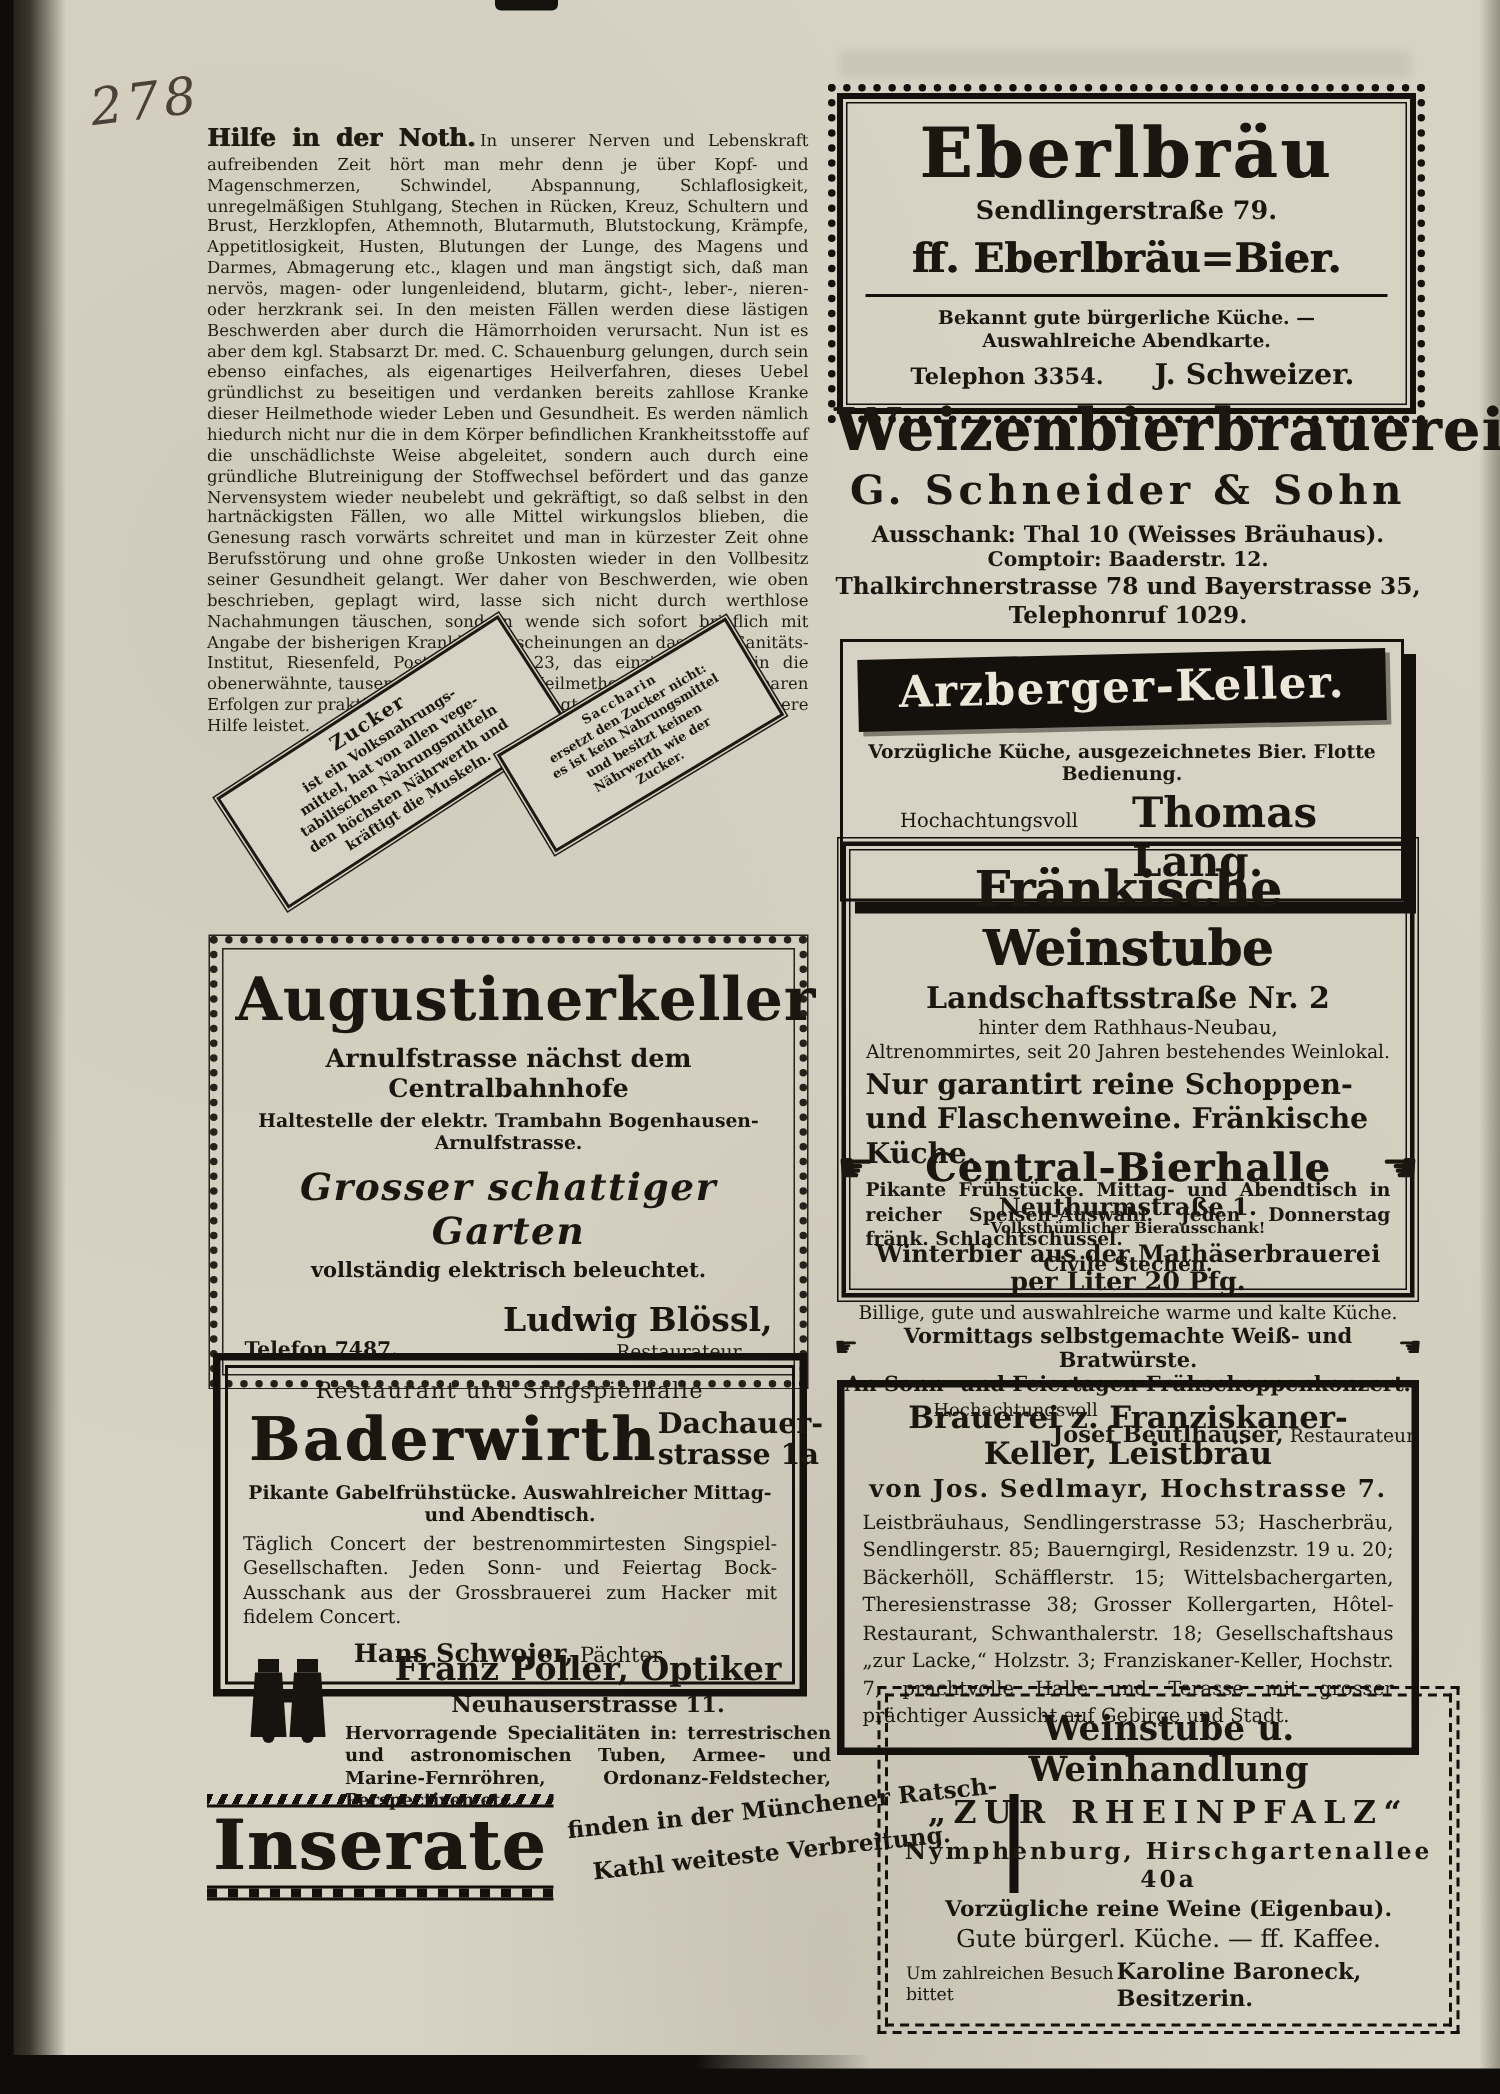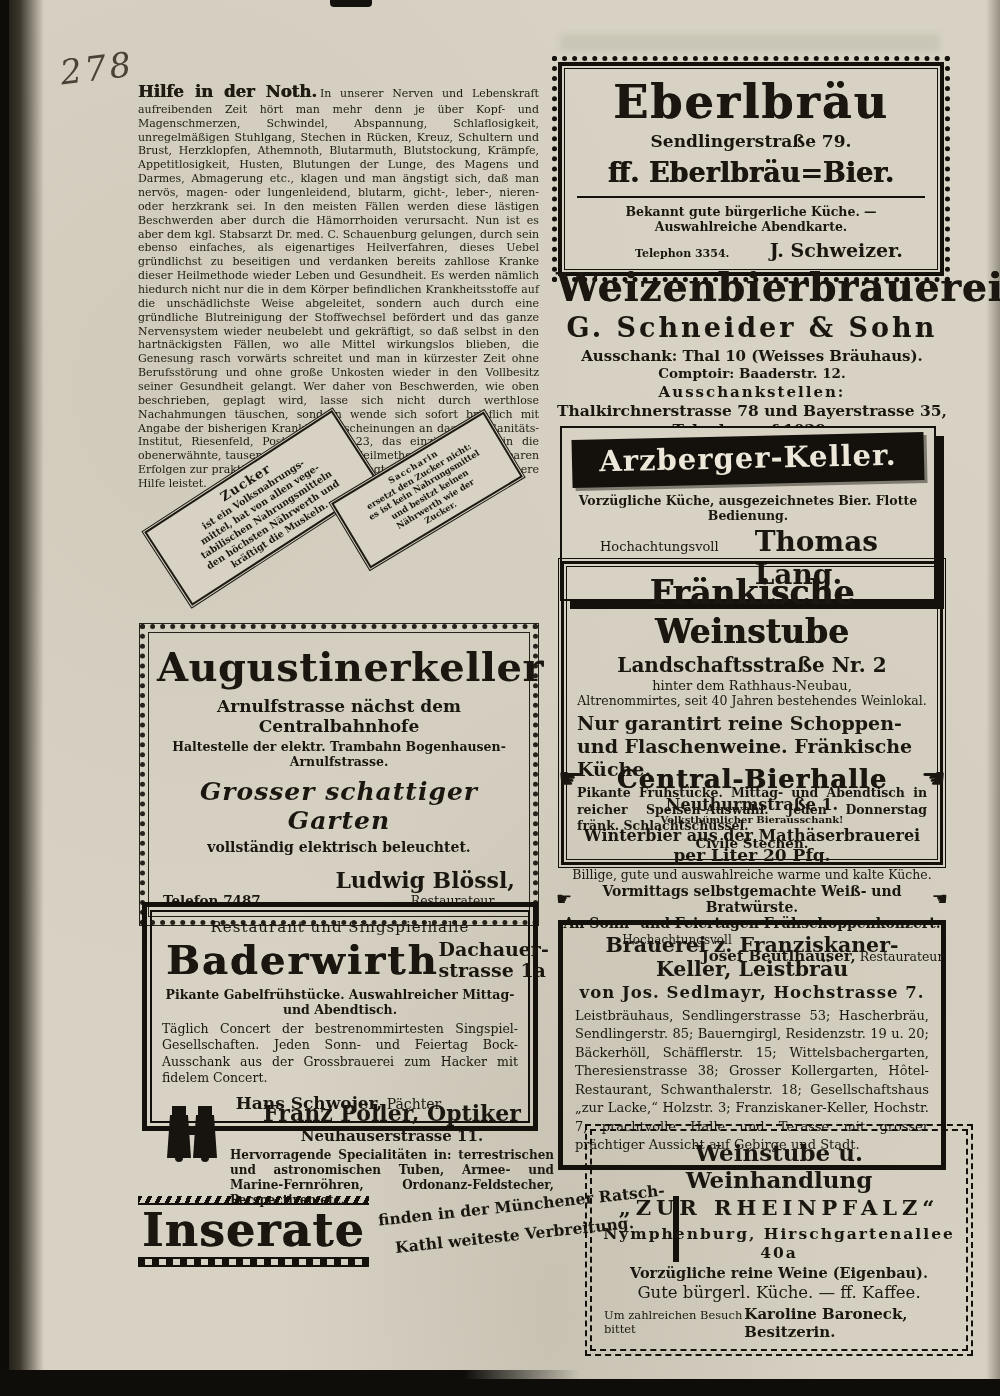--- a/index.html
+++ b/index.html
@@ -95,21 +95,21 @@
   
   .eberl { left:558px; top:62px; width:386px; border:4px solid #14110c;
     outline:5px dotted #14110c; outline-offset:1px; padding:2px; }
   .eberl-inner { border:1px solid #14110c; padding:6px 8px 8px; }
   .eb-title { font-size:46px; font-weight:bold; text-align:center; letter-spacing:2px; }
   .eb-l1 { font-size:17px; font-weight:bold; text-align:center; margin-top:2px; }
   .eb-l2 { font-size:27px; font-weight:bold; text-align:center; margin-top:6px; }
   .eb-rule { border-top:2px solid #14110c; margin:8px 4px 6px; }
   .eb-l3 { font-size:12.5px; font-weight:bold; text-align:center; }
   .eb-row { display:flex; justify-content:space-between; align-items:baseline; margin-top:5px; padding:0 26px 0 34px; }
-  .eb-phone { font-size:11px; font-weight:bold;margin-left:28px; }
+  .eb-phone { font-size:15px; font-weight:bold; }
   .eb-owner { font-size:19px; font-weight:bold; }
 
   
   .weizen { left:556px; top:264px; width:392px; text-align:center; }
   .wz-title { font-size:39px; font-weight:bold; letter-spacing:1px; }
   .wz-sub { font-size:27px; font-weight:bold; letter-spacing:3px; margin-top:2px; }
   .wz-l1 { font-size:15px; font-weight:bold; margin-top:4px; }
   .wz-l2 { font-size:13.5px; font-weight:bold; }
   .wz-l3 { font-size:15px; font-weight:bold; letter-spacing:2px; margin-top:2px; }
   .wz-l4 { font-size:15.5px; font-weight:bold; }
@@ -282,41 +282,40 @@
         <span class="eb-owner">J. Schweizer.</span>
       </div>
     </div>
   </div>
 
   <div class="abs weizen">
     <div class="wz-title heavy">Weizenbierbrauerei</div>
     <div class="wz-sub">G. Schneider &amp; Sohn</div>
     <div class="wz-l1">Ausschank: Thal 10 (Weisses Bräuhaus).</div>
     <div class="wz-l2">Comptoir: Baaderstr. 12.</div>
-    <div class="wz-l3">Ausschankstellen:</div>
     <div class="wz-l4">Thalkirchnerstrasse 78 und Bayerstrasse 35,</div>
     <div class="wz-l5">Telephonruf 1029.</div>
   </div>
 
   <div class="abs arzberger">
     <div class="arz-banner">Arzberger-Keller.</div>
     <div class="arz-l1">Vorzügliche Küche, ausgezeichnetes Bier.  Flotte Bedienung.</div>
     <div class="arz-row">
       <span class="arz-l2">Hochachtungsvoll</span>
       <span class="arz-owner">Thomas Lang.</span>
     </div>
   </div>
 
   <div class="abs weinstube">
     <div class="ws-mid">
         <div class="ws-inner">
       <div class="ws-title heavy">Fränkische Weinstube</div>
       <div class="ws-sub">Landschaftsstraße Nr. 2</div>
       <div class="ws-l1">hinter dem Rathhaus-Neubau,</div>
-      <div class="ws-l2">Altrenommirtes, seit 40 Jahren bestehendes Weinlokal.</div>
+      <div class="ws-l2">Altrenommirtes, seit 20 Jahren bestehendes Weinlokal.</div>
       <div class="ws-l3">Nur garantirt reine Schoppen- und Flaschenweine.  Fränkische Küche.</div>
       <div class="ws-l4">Pikante Frühstücke.  Mittag- und Abendtisch in reicher Speisen-Auswahl.  Jeden Donnerstag fränk. Schlachtschüssel.</div>
       <div class="ws-l5">Civile Stechen.</div>
     </div>
       </div>
   </div>
 
   <div class="abs central">
     <div class="ce-titlerow">
       <span class="hand">☛</span>

